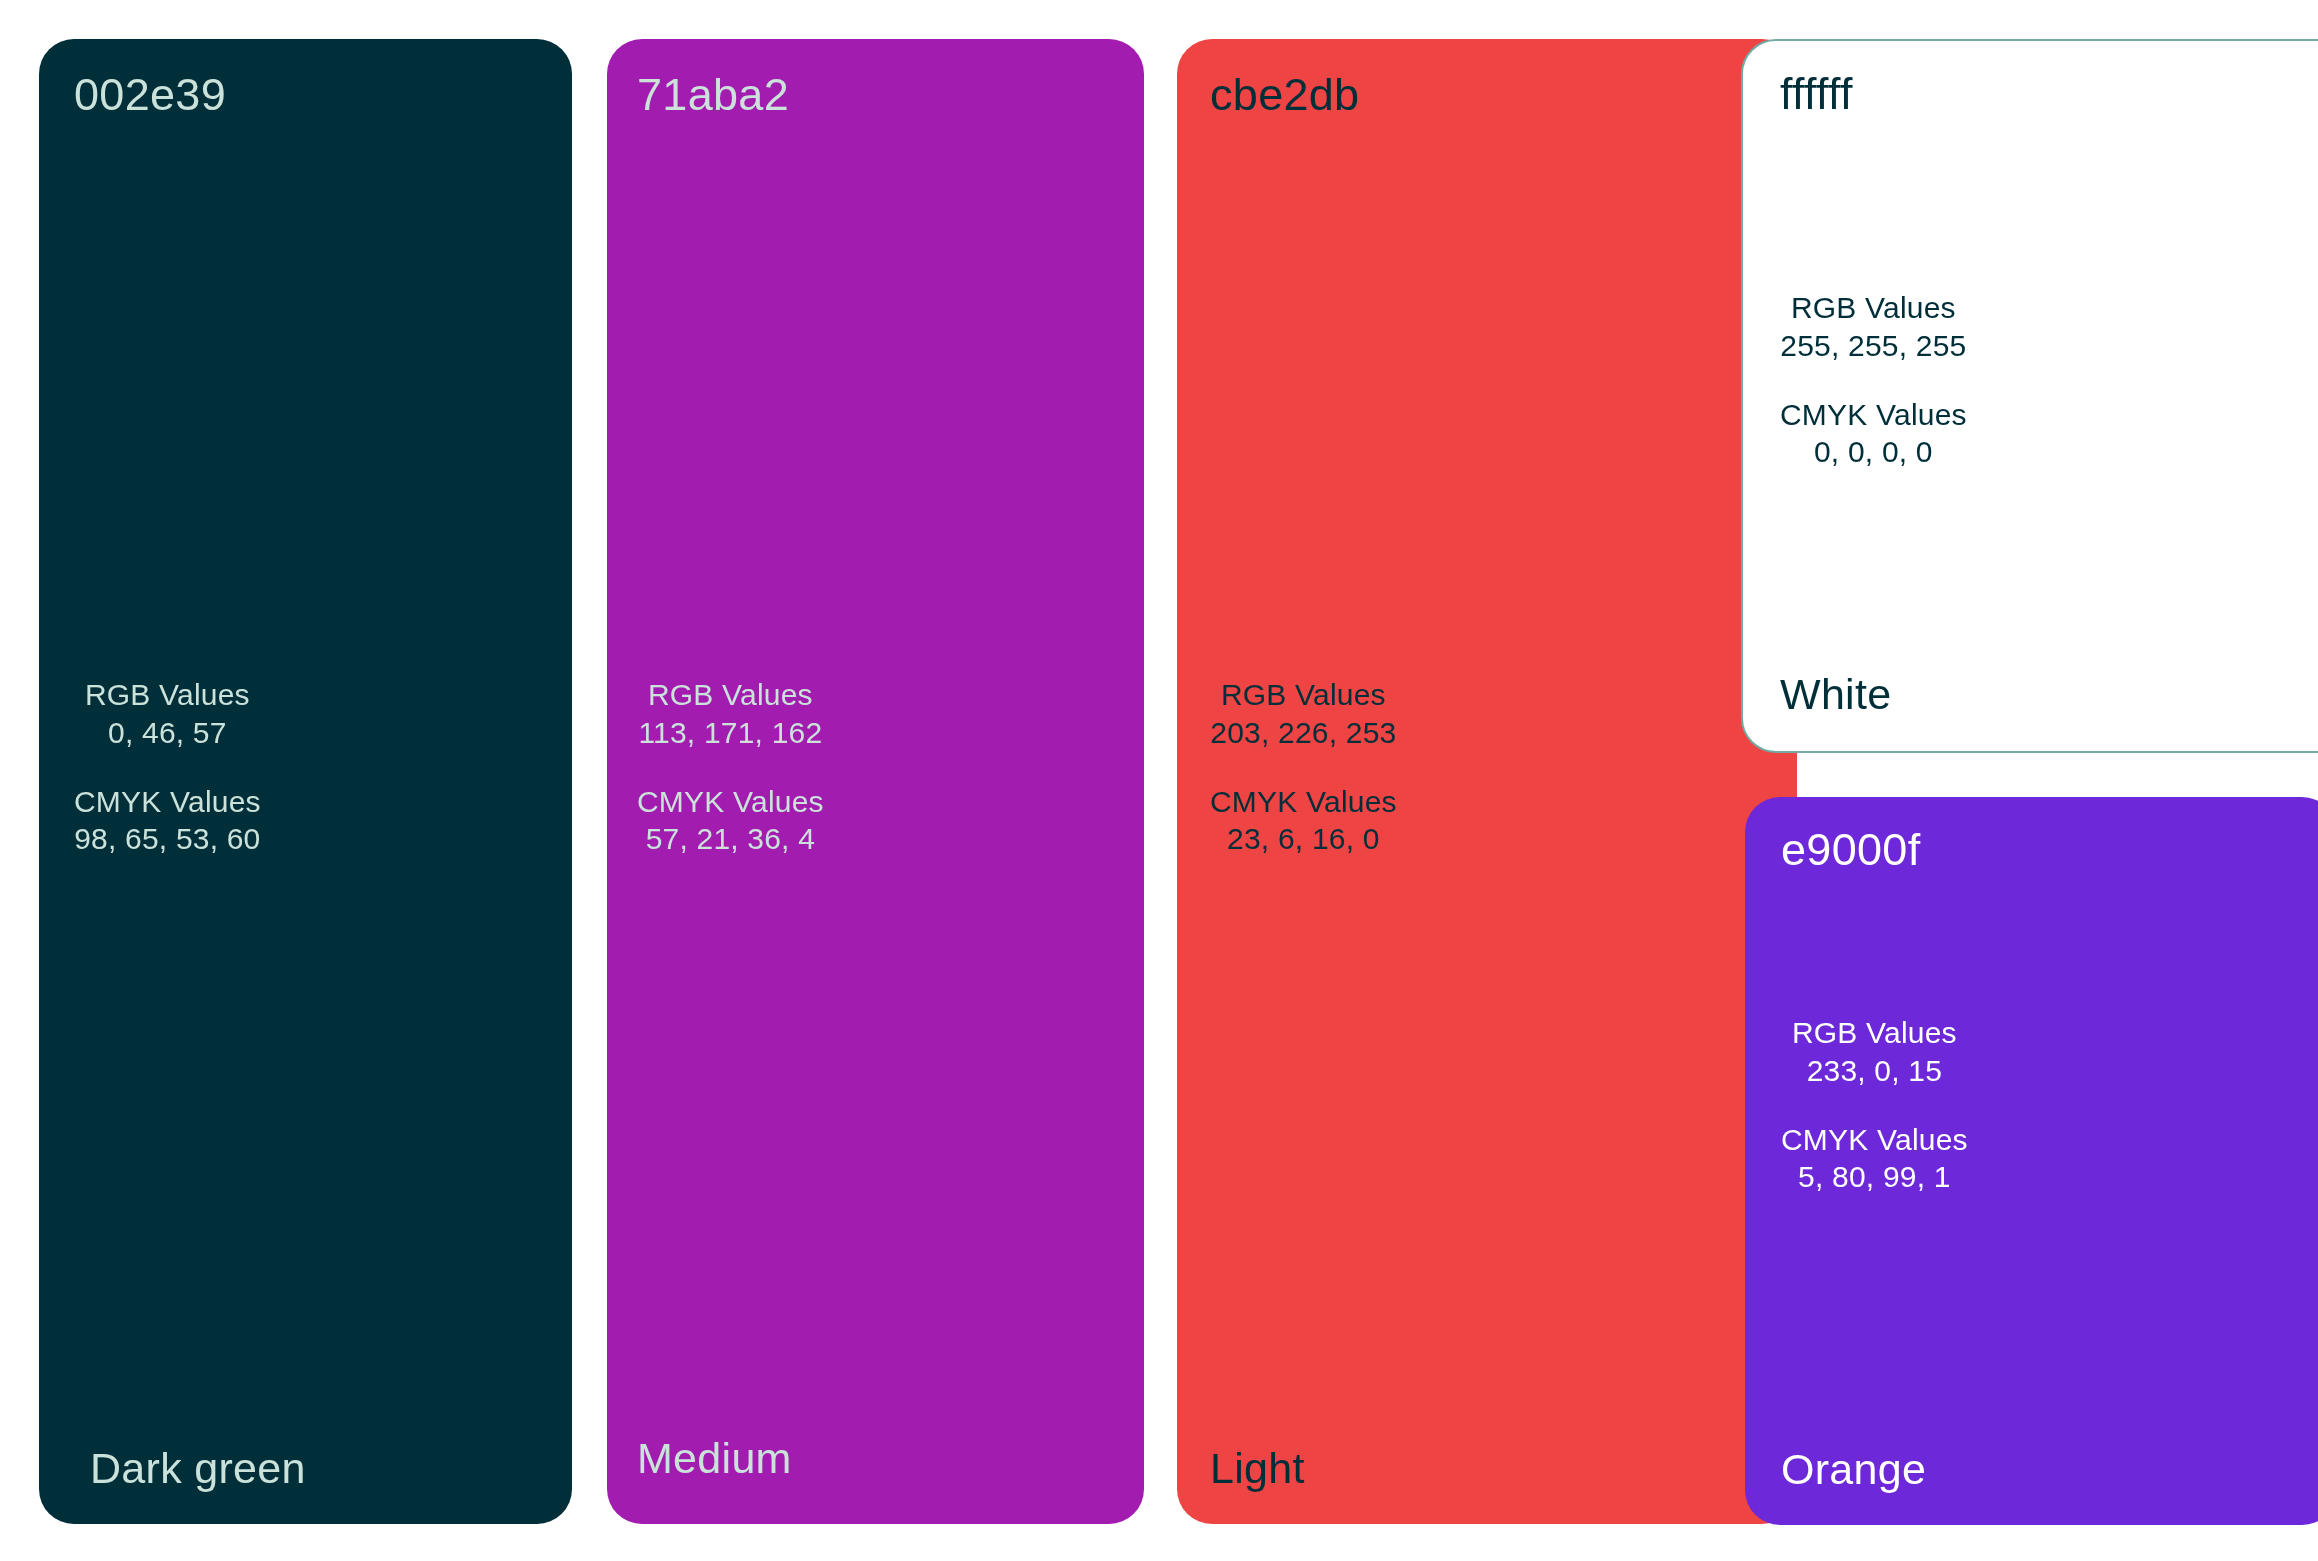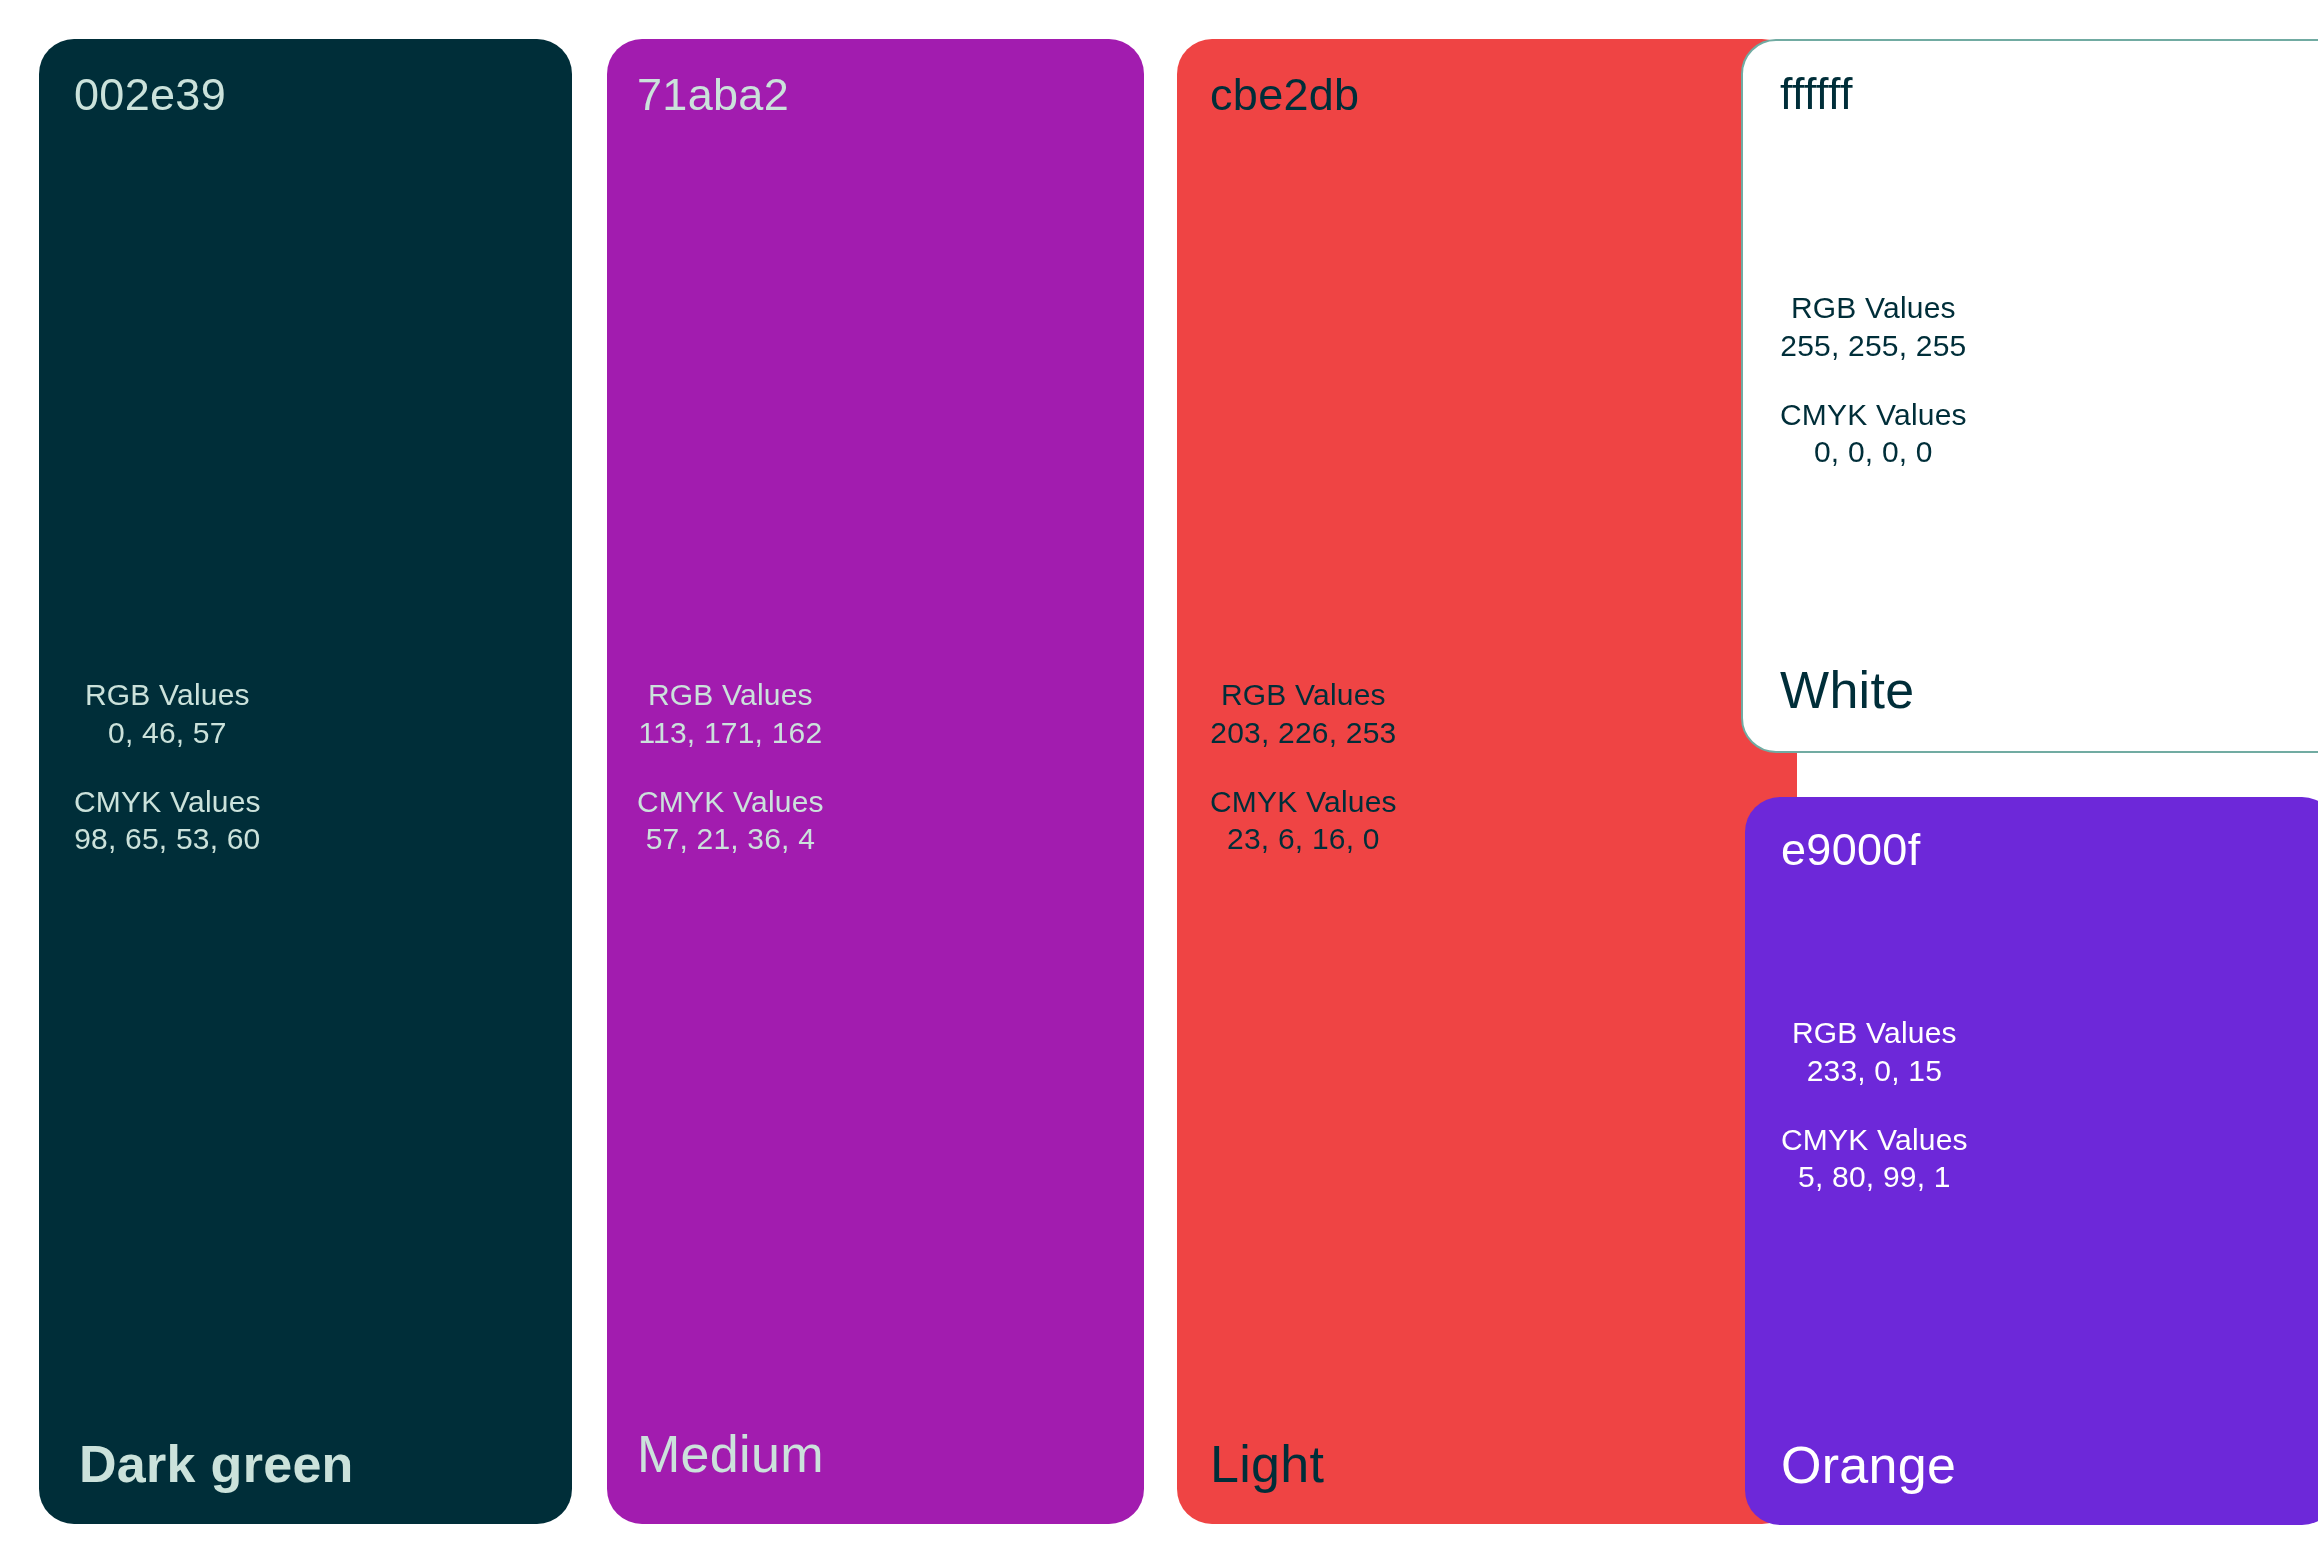--- a/index.html
+++ b/index.html
@@ -50,40 +50,40 @@
   .value-numbers {
     font-size: 30px;
     font-weight: 400;
     line-height: 1.26;
     letter-spacing: 0.2px;
     white-space: nowrap;
     display: block;
   }
   .name-label {
     position: absolute;
-    font-size: 52px;
+    font-size: 43px;
     font-weight: 400;
     line-height: 1;
     letter-spacing: 0.3px;
     white-space: nowrap;
   }
 
   
   #card-dark-green {
     left: 39px;
     top: 39px;
     width: 533px;
     height: 1485px;
     background: #002e39;
     color: #cbe2db;
     padding-left: 44px;
   }
   #card-dark-green .hex-label { left: 35px; top: 33px; }
   #card-dark-green .values-block { left: 35px; top: 637px; }
-  #card-dark-green .name-label { left: 40px; bottom: 34px; font-weight: bold; }
+  #card-dark-green .name-label { left: 51px; bottom: 34px; }
 
   
   #card-medium {
     left: 607px;
     top: 39px;
     width: 537px;
     height: 1485px;
     background: #a21caf;
     color: #cbe2db;
   }

